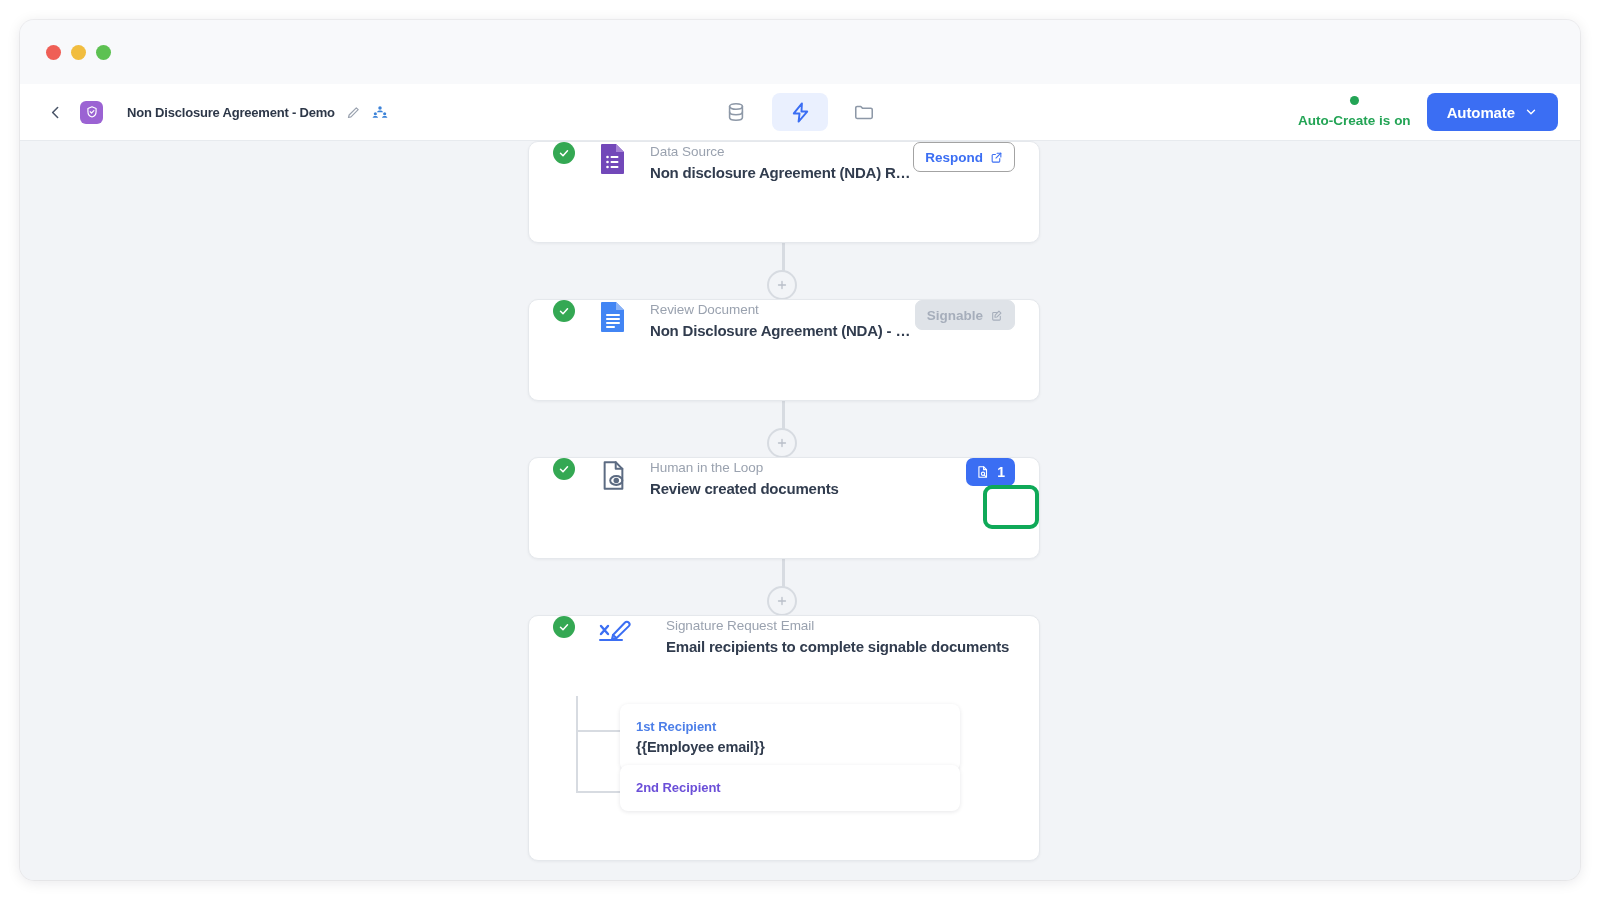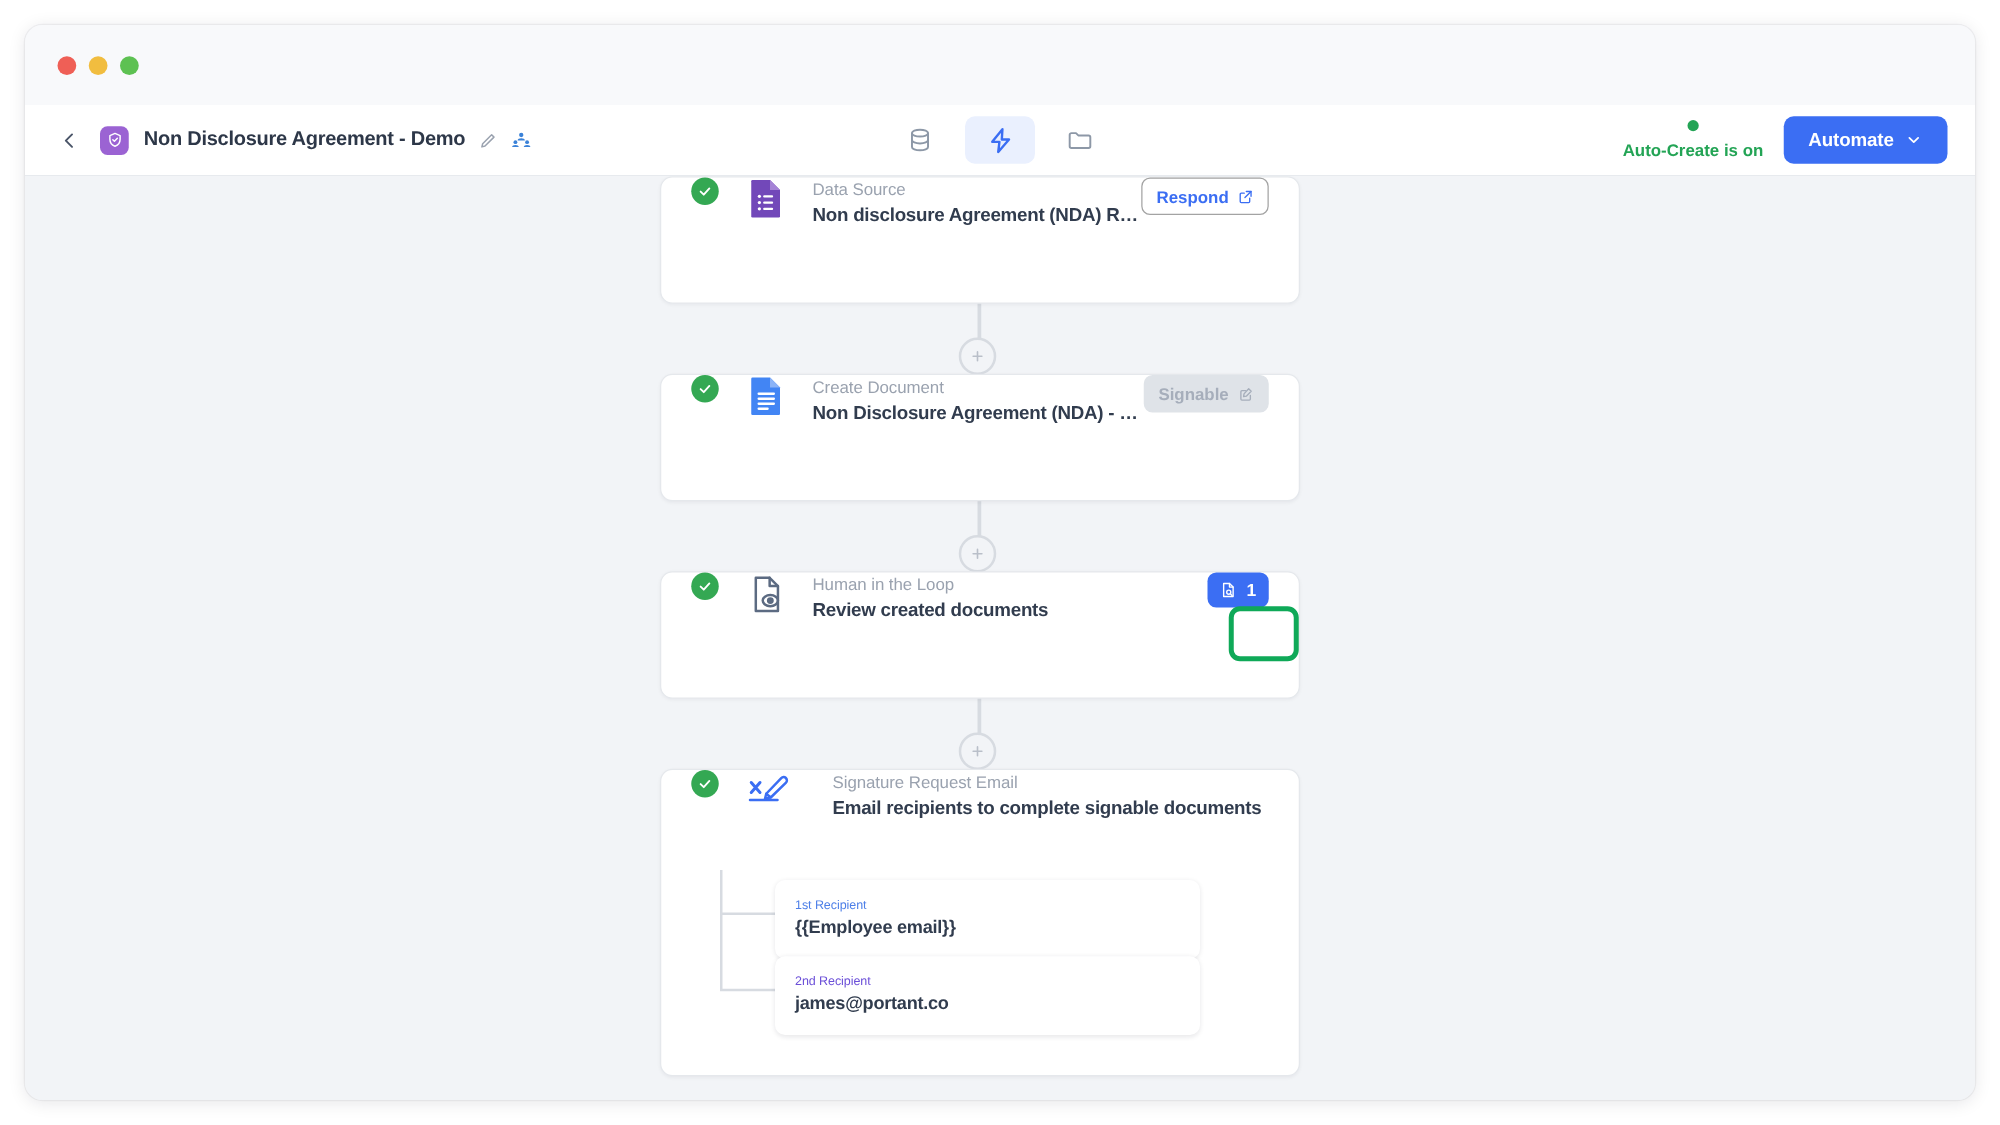--- a/index.html
+++ b/index.html
@@ -28,21 +28,21 @@
   }
   .back-btn{
     width:26px;height:26px;display:flex;align-items:center;justify-content:center;
     cursor:pointer;color:#4a5568;flex:none;
   }
   .doc-badge{
     width:23px;height:23px;border-radius:6px;background:#9b63d3;
     display:flex;align-items:center;justify-content:center;margin-left:12px;flex:none;
   }
   .doc-title{
-    font-size:16px;font-weight:700;color:#2d3748;margin-left:12px;
+    font-size:13px;font-weight:700;color:#2d3748;margin-left:24px;
     letter-spacing:-.2px;white-space:nowrap;
   }
   .title-icon{margin-left:11px;display:flex;align-items:center;cursor:pointer;flex:none;}
   .center-tools{
     position:absolute;left:50%;transform:translateX(-50%);
     display:flex;align-items:center;gap:8px;
   }
   .tool-btn{
     width:56px;height:38px;border-radius:8px;display:flex;align-items:center;
     justify-content:center;cursor:pointer;color:#8d98a7;
@@ -93,21 +93,21 @@
     position:absolute;width:26px;height:26px;border-radius:50%;background:#f2f4f7;
     border:2px solid #d7dbe1;display:flex;align-items:center;justify-content:center;
     cursor:pointer;color:#b9bfc9;
   }
   
   .sub-area{position:relative;padding:0 0 22px 0;}
   .sub-item{
     position:absolute;width:340px;background:#fff;border-radius:8px;
     box-shadow:0 1px 4px rgba(16,24,40,.10);padding:13px 16px;box-sizing:border-box;
   }
-  .sub-label{font-size:10px;font-weight:400;line-height:1.5;letter-spacing:-.05px;}
+  .sub-label{font-size:13px;font-weight:700;line-height:1.5;letter-spacing:-.05px;}
   .sub-value{font-size:14.5px;font-weight:700;color:#313c4e;line-height:1.5;letter-spacing:-.2px;}
   .tree{position:absolute;border-color:#d7dbe1;border-style:solid;border-width:0;}
 </style>
 </head>
 <body>
 
 <div class="app-window">
 
   <div class="titlebar">
     <div class="lights">
@@ -247,21 +247,21 @@
             <path d="M17 1l8 8h-8z" fill="#8bb3f7"></path>
             <g fill="#ffffff">
               <rect x="7" y="13" width="14" height="1.9" rx=".9"></rect>
               <rect x="7" y="17" width="14" height="1.9" rx=".9"></rect>
               <rect x="7" y="21" width="14" height="1.9" rx=".9"></rect>
               <rect x="7" y="25" width="9" height="1.9" rx=".9"></rect>
             </g>
           </svg>
         </div>
         <div class="node-text">
-          <div class="node-kicker">Create Document</div>
+          <div class="node-kicker">Review Document</div>
           <div class="node-name">Non Disclosure Agreement (NDA) - Tem...</div>
         </div>
         <button class="pill muted">
           <span>Signable</span>
           <svg width="13" height="13" viewBox="0 0 24 24" fill="none" stroke="#a6aebb" stroke-width="2" stroke-linecap="round" stroke-linejoin="round">
             <path d="M19 13.5V19a1.5 1.5 0 01-1.5 1.5h-11A1.5 1.5 0 015 19V8a1.5 1.5 0 011.5-1.5H12"></path>
             <path d="M16.5 3.8l3.7 3.7L13 14.7l-4 .6.6-4z"></path>
           </svg>
         </button>
       </div>
@@ -338,19 +338,18 @@
         <div class="tree" style="left:47px;top:26px;width:44px;height:1px;border-top-width:2px;"></div>
         <div class="tree" style="left:47px;top:87px;width:44px;height:1px;border-top-width:2px;"></div>
 
         <div class="sub-item" style="left:91px;top:0px;">
           <div class="sub-label" style="color:#4d7fe8;">1st Recipient</div>
           <div class="sub-value">{{Employee email}}</div>
         </div>
 
         <div class="sub-item" style="left:91px;top:61px;">
           <div class="sub-label" style="color:#6b4fd8;">2nd Recipient</div>
-          <div class="sub-value">james@portant.co</div>
         </div>
       </div>
     </div>
 
   </div>
 </div>
 
 </body></html>

